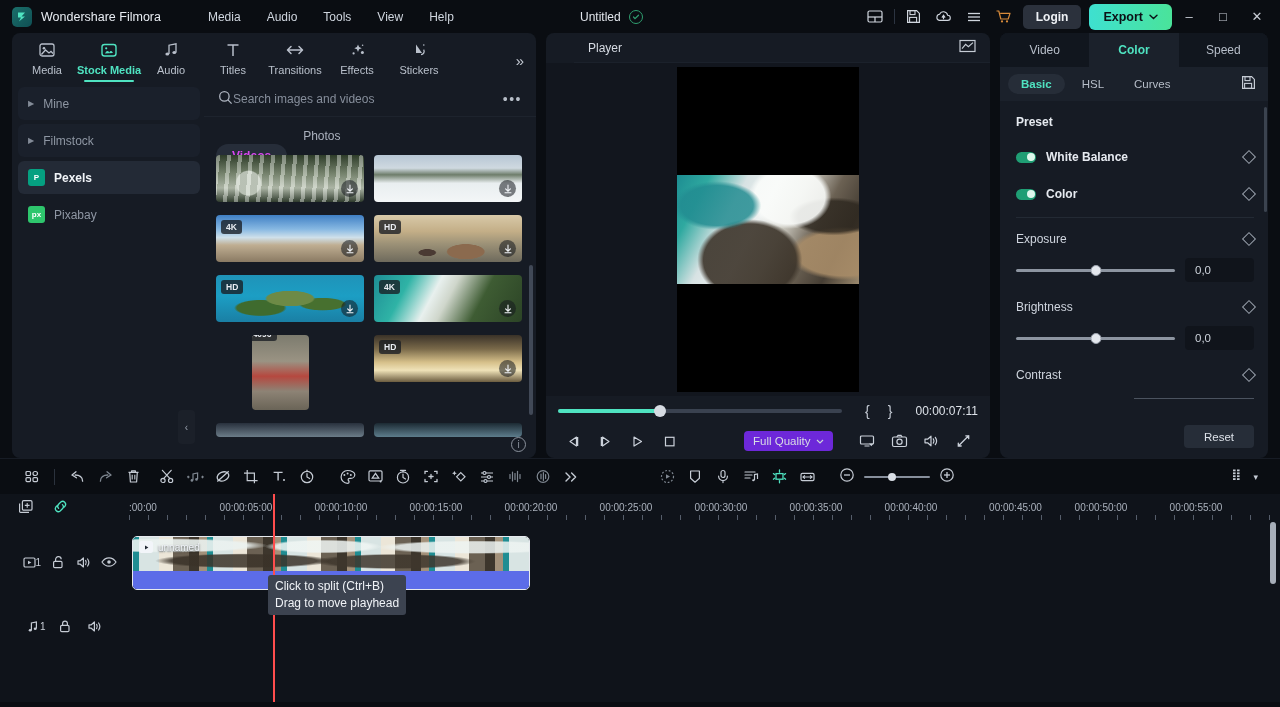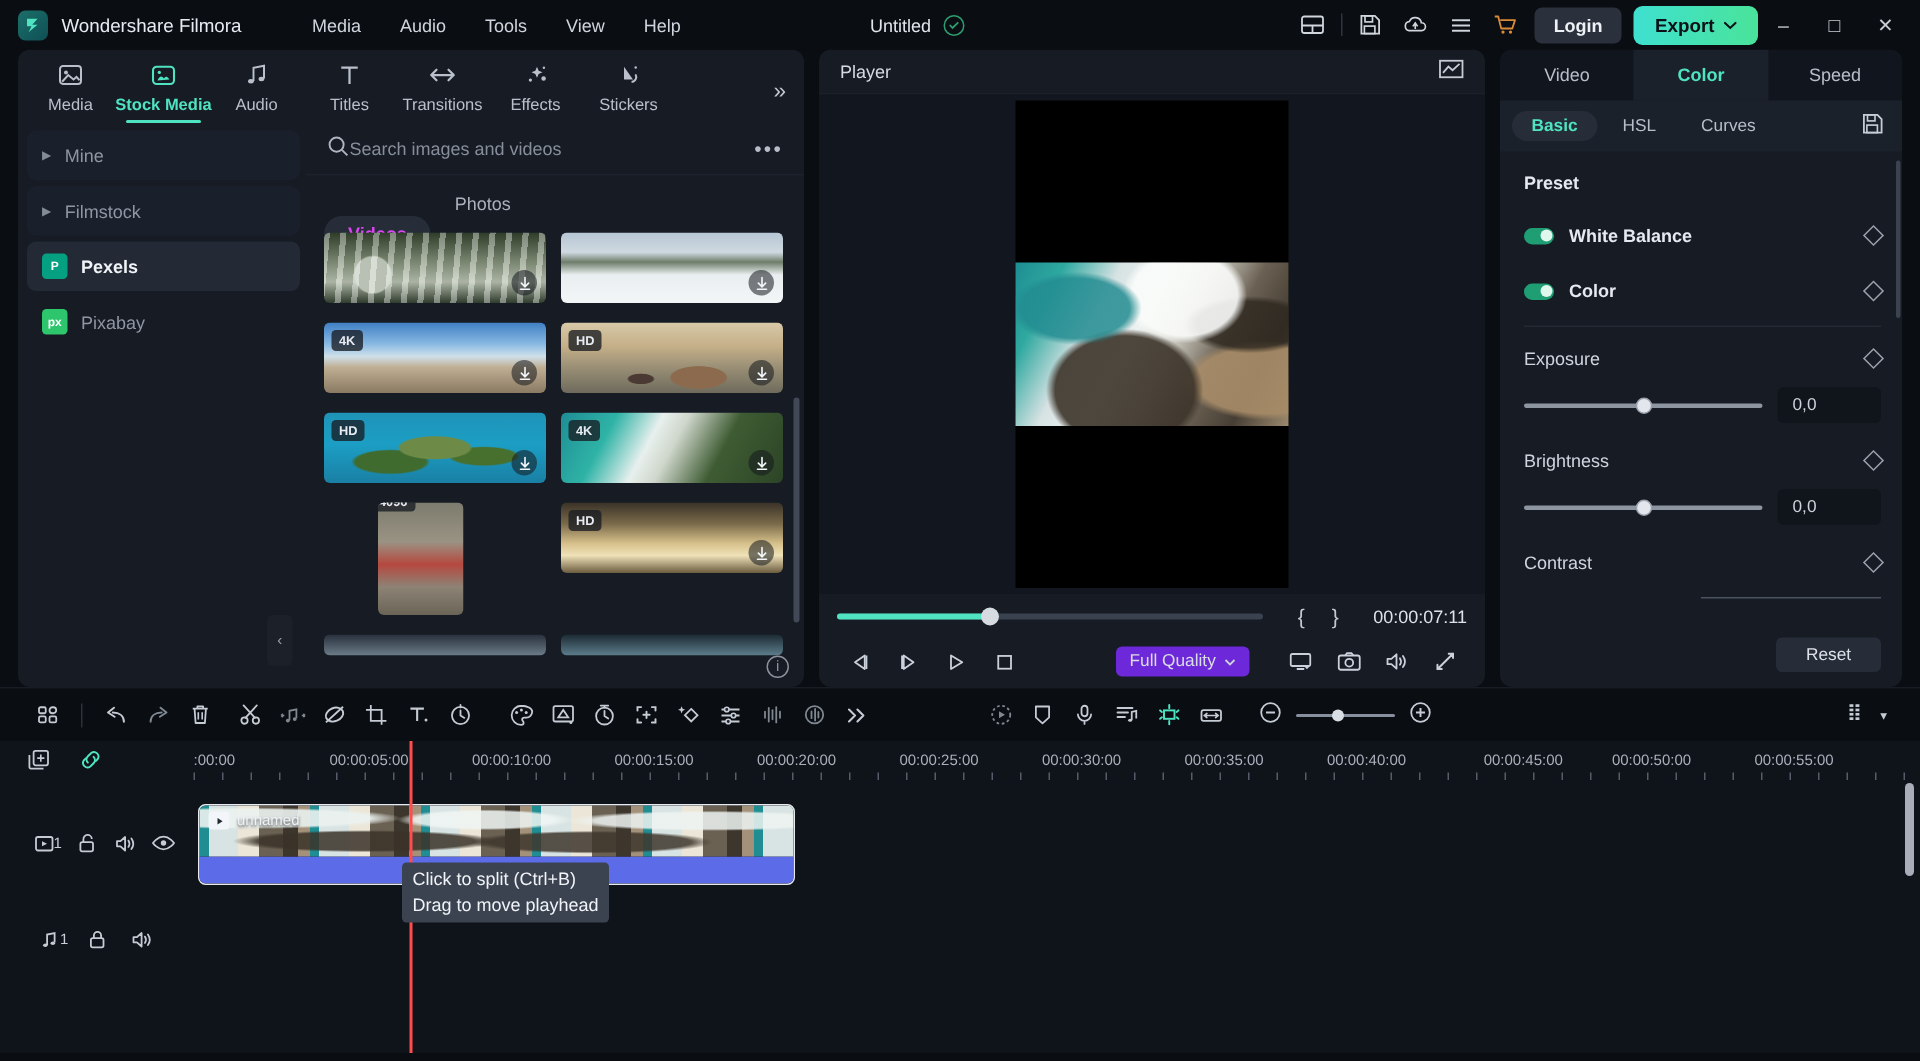--- a/index.html
+++ b/index.html
@@ -65,21 +65,21 @@
   .thumb { position:relative; border-radius:4px; overflow:hidden; height:47px; cursor:pointer;}
   .thumb.tall { height:75px; width:57px; justify-self:start; margin-left:36px;}
   .thumb-img { position:absolute; inset:0; }
   .q-badge { position:absolute; left:5px; top:5px; background:rgba(24,28,35,.78); color:#e8ecf2; font-size:8.5px; font-weight:bold; padding:2px 5px; border-radius:3px;}
   .dl { position:absolute; right:6px; bottom:5px; width:17px;height:17px;border-radius:50%; background:rgba(20,24,30,.55); display:flex;align-items:center;justify-content:center;}
   .info-ic { position:absolute; right:10px; bottom:6px; width:15px;height:15px; border-radius:50%; border:1.2px solid #8b929d; color:#8b929d; font-size:10px; display:flex;align-items:center;justify-content:center;}
   .vscroll { position:absolute; right:3px; top:110px; width:4px; height:150px; background:#414957; border-radius:2px;}
 
   
   .player-panel { flex:1; background:#161b24; border-radius:8px; display:flex; flex-direction:column; overflow:hidden;}
-  .player-head { height:30px; display:flex; align-items:center; padding:0 14px; border-bottom:1px solid #1b212b;}
+  .player-head { height:30px; display:flex; align-items:center; padding:0 14px; border-bottom:1px solid #1b212b;margin-left:28px;}
   .player-head .ttl { font-size:12px; color:#d6dbe3;}
   .player-head .rt { margin-left:auto; cursor:pointer;}
   .stage { flex:1; background:#12161e; display:flex; align-items:center; justify-content:center; position:relative;}
   .canvas { width:182px; height:325px; background:#000; position:relative; display:flex;align-items:center;}
   .vframe { width:100%; height:109px; position:relative; overflow:hidden;}
   .pcontrols { height:62px; padding:0 12px; }
   .prow1 { height:30px; display:flex; align-items:center; gap:0;}
   .scrub { flex:1; height:4px; background:#3a4250; border-radius:2px; position:relative; margin-right:14px;}
   .scrub .fill { position:absolute; left:0; top:0; bottom:0; width:36%; background:#4fe3c1; border-radius:2px;}
   .scrub .knob { position:absolute; left:36%; top:-4px; width:12px;height:12px;border-radius:50%;background:#d6dbe2; transform:translateX(-50%); cursor:pointer;}

